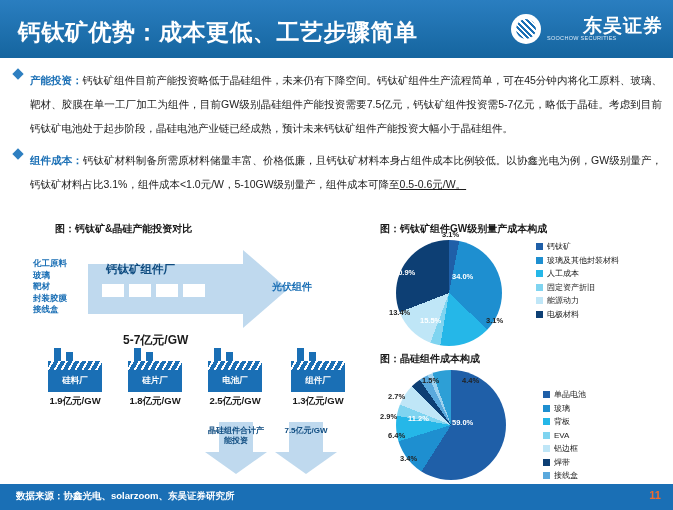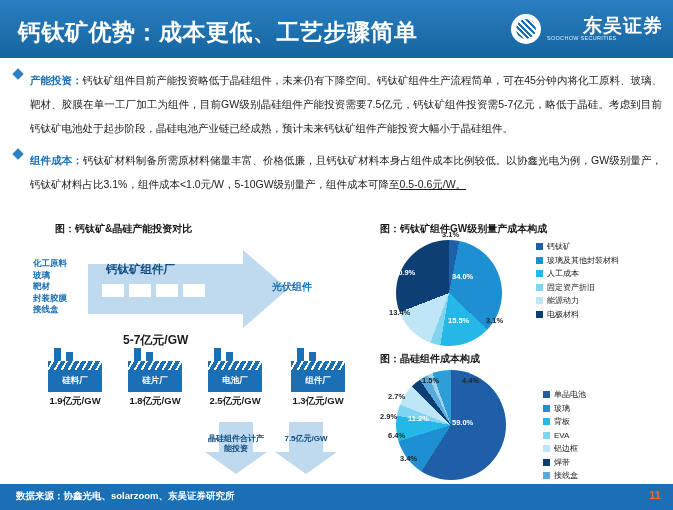--- a/index.html
+++ b/index.html
@@ -126,21 +126,21 @@
   .dnarrow .sh{
     position:absolute;left:14px;top:0;width:34px;height:32px;background:#bfd9ee;
   }
   .dnarrow .hd{
     position:absolute;left:0;top:30px;width:0;height:0;
     border-left:31px solid transparent;border-right:31px solid transparent;
     border-top:22px solid #bfd9ee;
   }
   .dnarrow .t{
     position:absolute;left:0;right:0;top:4px;text-align:center;
-    font-size:8px;font-weight:bold;color:#0f4c80;line-height:10px;margin-top:8px;
+    font-size:8px;font-weight:bold;color:#0f4c80;line-height:10px;
   }
   #dn1{left:175px;top:182px;}
   #dn2{left:245px;top:182px;}
 
   
   .pie-wrap{position:absolute;}
   #pie1{left:368px;top:238px;width:300px;height:110px;}
   #pie2{left:368px;top:368px;width:300px;height:115px;}
   .pie{position:absolute;border-radius:50%;}
   #pie1 .pie{left:28px;top:2px;width:106px;height:106px;}
@@ -284,21 +284,21 @@
   <div class="pie-wrap" id="pie1">
     <div class="pie" style="background:conic-gradient(
             #1f5fa8 0deg 11.2deg,
             #1e8fd0 11.2deg 133.6deg,
             #25b7e8 133.6deg 189.4deg,
             #7fd4f0 189.4deg 200.6deg,
             #bfe6f7 200.6deg 248.8deg,
             #0d3f74 248.8deg 360deg);"></div>
     <div class="plab" style="left:74px;top:-8px;">3.1%</div>
     <div class="plab w" style="left:84px;top:34px;">34.0%</div>
-    <div class="plab w" style="left:80px;top:78px;">15.5%</div>
+    <div class="plab w" style="left:52px;top:78px;">15.5%</div>
     <div class="plab" style="left:118px;top:78px;">3.1%</div>
     <div class="plab" style="left:21px;top:70px;">13.4%</div>
     <div class="plab w" style="left:26px;top:30px;">30.9%</div>
 
     <div class="legend" id="leg1">
       <div>
           <i style="background:#1f5fa8"></i>
           <span>钙钛矿</span>
         </div>
       <div>

